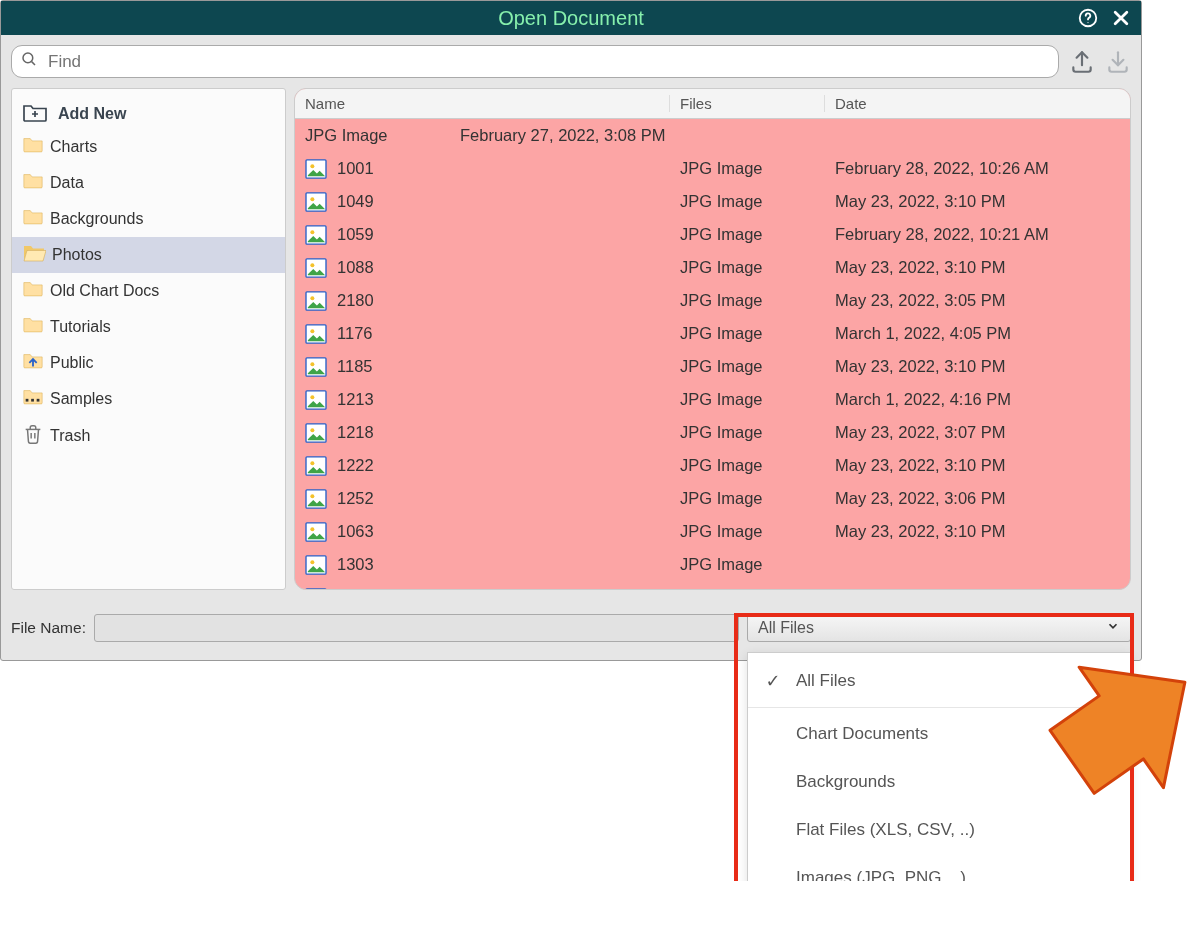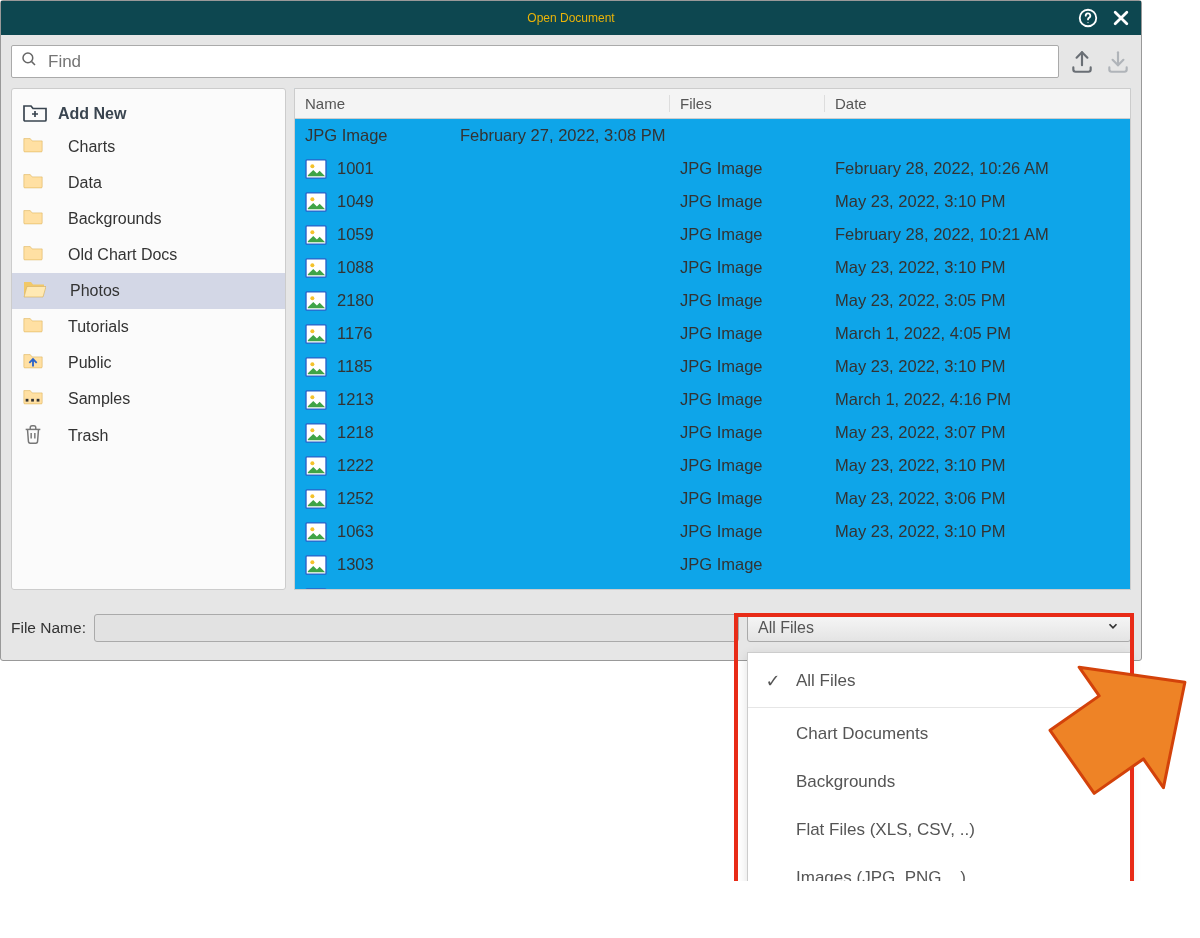--- a/index.html
+++ b/index.html
@@ -11,27 +11,27 @@
   .dialog {
     width: 1142px;
     background: #e6e6e6;
     border: 1px solid #999;
     border-radius: 3px;
     overflow: visible;
     position: relative;
   }
   .titlebar {
     background: #0d4750;
-    color: #eab308;
+    color: #86efac;
     height: 34px;
     display: flex;
     align-items: center;
     justify-content: center;
     position: relative;
-    font-size: 12px;
+    font-size: 20px;
   }
   .titlebar .title-actions {
     position: absolute;
     right: 10px; top: 0;
     height: 34px;
     display: flex;
     align-items: center;
     gap: 12px;
   }
   .titlebar svg { display: block; }
@@ -41,21 +41,21 @@
     align-items: center;
     padding: 10px 10px 10px 10px;
     gap: 10px;
   }
   .searchbox {
     flex: 1;
     display: flex;
     align-items: center;
     background: #fff;
     border: 1px solid #aaa;
-    border-radius: 2px;
+    border-radius: 11px;
     height: 33px;
     padding: 0 8px;
     font-size: 17px;
     color: #777;
   }
   .searchbox input {
     flex: 1;
     border: none;
     outline: none;
     font-size: 17px;
@@ -88,36 +88,36 @@
     gap: 10px;
     padding: 6px 10px;
     font-weight: bold;
     color: #3a4550;
     font-size: 16px;
     cursor: pointer;
   }
   .side-item {
     display: flex;
     align-items: center;
-    gap: 24px;
+    gap: 6px;
     padding: 6px 10px;
     font-size: 16px;
     color: #333;
     cursor: pointer;
   }
   .side-item.selected { background: #d3d7e6; }
   .folder-icon svg, .folder-icon-sel svg, .trash-icon svg, .addnew svg { display: block; }
 
   .filelist-wrap {
     flex: 1;
     display: flex;
     flex-direction: column;
     border: 1px solid #ccc;
-    border-radius: 1px;
-    background: #0ea5e9;
+    border-radius: 12px;
+    background: #fca5a5;
     overflow: hidden;
   }
   .colheaders {
     display: flex;
     background: #f4f4f4;
     border-bottom: 1px solid #ccc;
     font-size: 15px;
     color: #555;
     height: 30px;
     align-items: center;
@@ -286,32 +286,32 @@
                 <path d="M2 3h7l2 2.5h11v11a1 1 0 0 1-1 1H3a1 1 0 0 1-1-1V3z" fill="#ffe0a3" stroke="#d2a23a" stroke-width="0.5"></path>
               </svg></span>
             <span>Data</span>
           </div>
           <div class="side-item">
             <span><svg width="22" height="20" viewBox="0 0 24 20">
                 <path d="M2 3h7l2 2.5h11v11a1 1 0 0 1-1 1H3a1 1 0 0 1-1-1V3z" fill="#ffe0a3" stroke="#d2a23a" stroke-width="0.5"></path>
               </svg></span>
             <span>Backgrounds</span>
           </div>
-          <div class="side-item">
-            <span><svg width="22" height="20" viewBox="0 0 24 20">
-                <path d="M2 3h7l2 2.5h11v11a1 1 0 0 1-1 1H3a1 1 0 0 1-1-1V3z" fill="#ffe0a3" stroke="#d2a23a" stroke-width="0.5"></path>
-              </svg></span>
-            <span>Old Chart Docs</span>
-          </div>
           <div class="side-item selected">
             <span><svg width="24" height="20" viewBox="0 0 24 20">
                 <path d="M2 3h7l2 2.5h11v2H5L2 17V3z" fill="#f1c868"></path>
                 <path d="M5 7.5h19L21 18H2L5 7.5z" fill="#ffe9b3" stroke="#d2a23a" stroke-width="0.5"></path>
               </svg></span>
             <span>Photos</span>
+          </div>
+          <div class="side-item">
+            <span><svg width="22" height="20" viewBox="0 0 24 20">
+                <path d="M2 3h7l2 2.5h11v11a1 1 0 0 1-1 1H3a1 1 0 0 1-1-1V3z" fill="#ffe0a3" stroke="#d2a23a" stroke-width="0.5"></path>
+              </svg></span>
+            <span>Old Chart Docs</span>
           </div>
           <div class="side-item">
             <span><svg width="22" height="20" viewBox="0 0 24 20">
                 <path d="M2 3h7l2 2.5h11v11a1 1 0 0 1-1 1H3a1 1 0 0 1-1-1V3z" fill="#ffe0a3" stroke="#d2a23a" stroke-width="0.5"></path>
               </svg></span>
             <span>Tutorials</span>
           </div>
           <div class="side-item">
             <span><svg width="22" height="20" viewBox="0 0 24 20">
                 <path d="M2 3h7l2 2.5h11v11a1 1 0 0 1-1 1H3a1 1 0 0 1-1-1V3z" fill="#ffe0a3" stroke="#d2a23a" stroke-width="0.5"></path>

